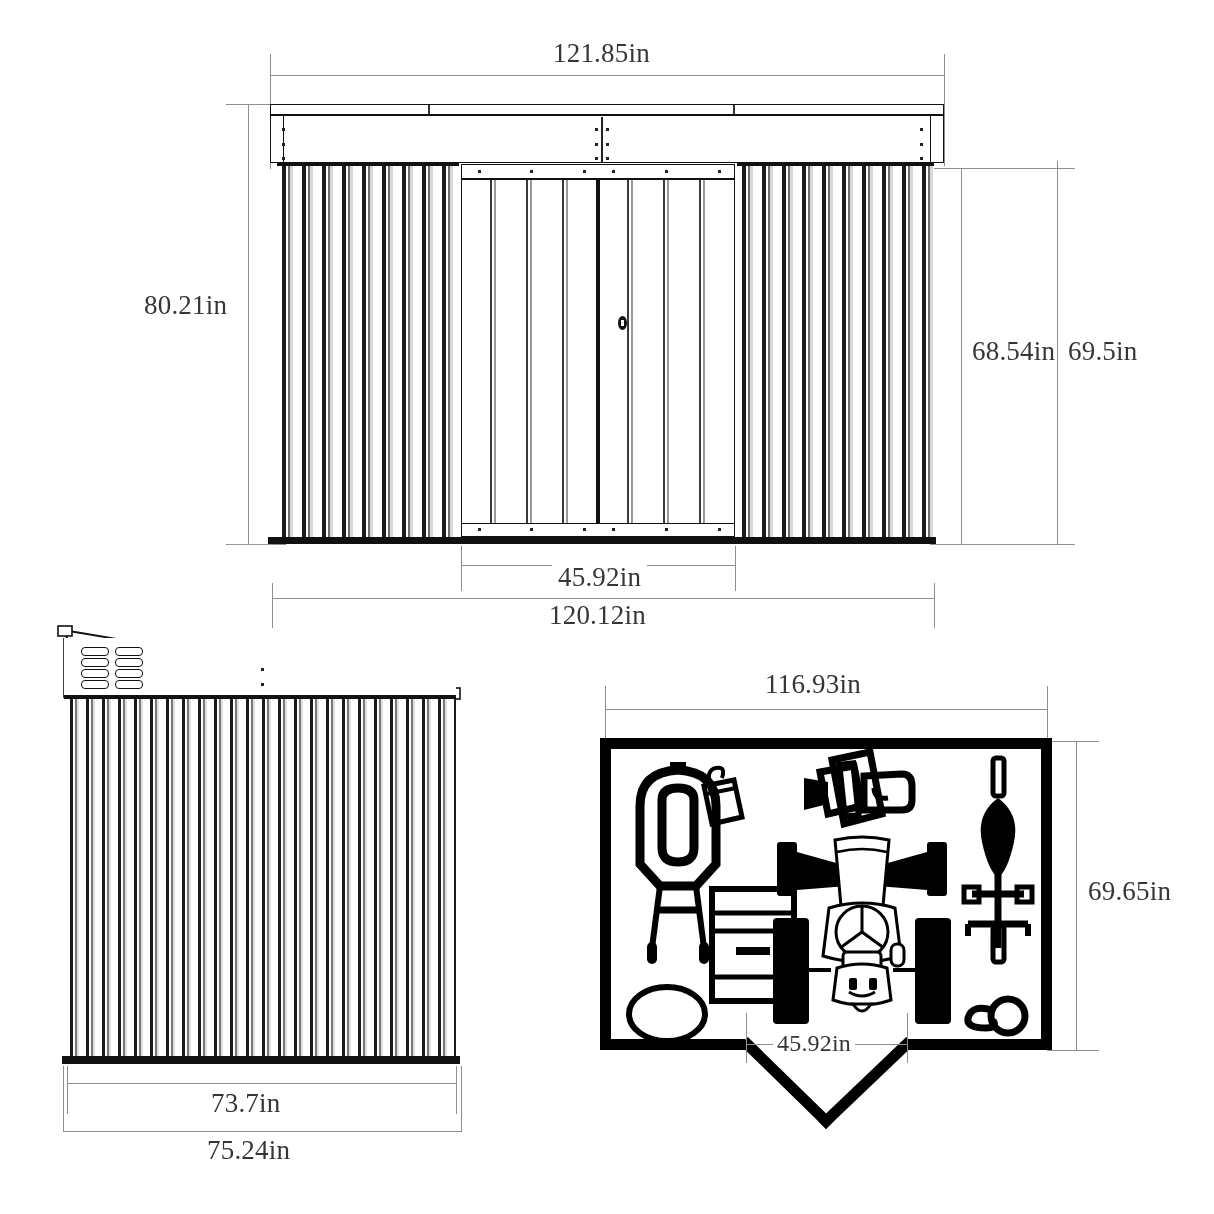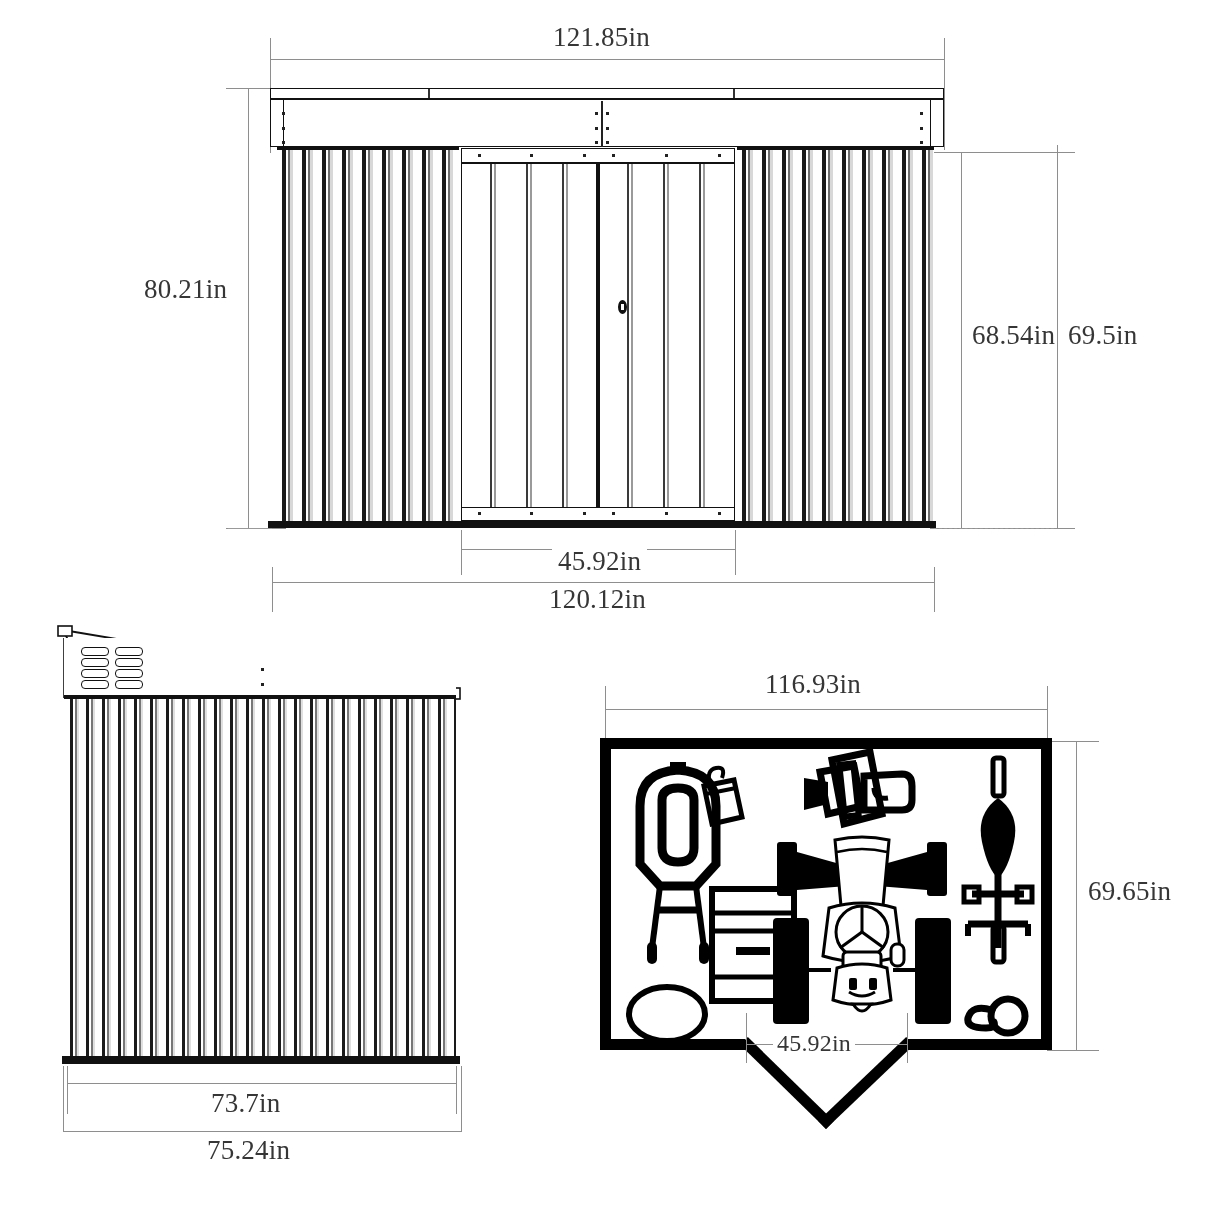--- a/index.html
+++ b/index.html
@@ -91,21 +91,21 @@
   .outline { position: absolute; border: 1.6px solid #111; box-sizing: border-box; background: #fff;}
 
   
   .plan-wall { position: absolute; background: #000; }
 
   svg { position: absolute; overflow: visible; }
 </style>
 </head>
 <body>
 
-<div class="abs" style="left:0; top:0; width:968px; height:620px;">
+<div class="abs" style="left:0; top:16px; width:968px; height:620px;">
 
   <div class="exttick-v" style="left:270px; top:38px; height:115px;"></div>
   <div class="exttick-v" style="left:944px; top:38px; height:112px;"></div>
   <div class="dimline-h" style="left:270px; top:59px; width:675px;"></div>
   <div class="dimtext" style="left:553px; top:22px;">121.85in</div>
 
   <div class="exttick-h" style="left:226px; top:88px; width:60px;"></div>
   <div class="exttick-h" style="left:226px; top:528px; width:60px;"></div>
   <div class="dimline-v" style="left:248px; top:88px; height:440px;"></div>
   <div class="dimtext" style="left:144px; top:274px;">80.21in</div>

